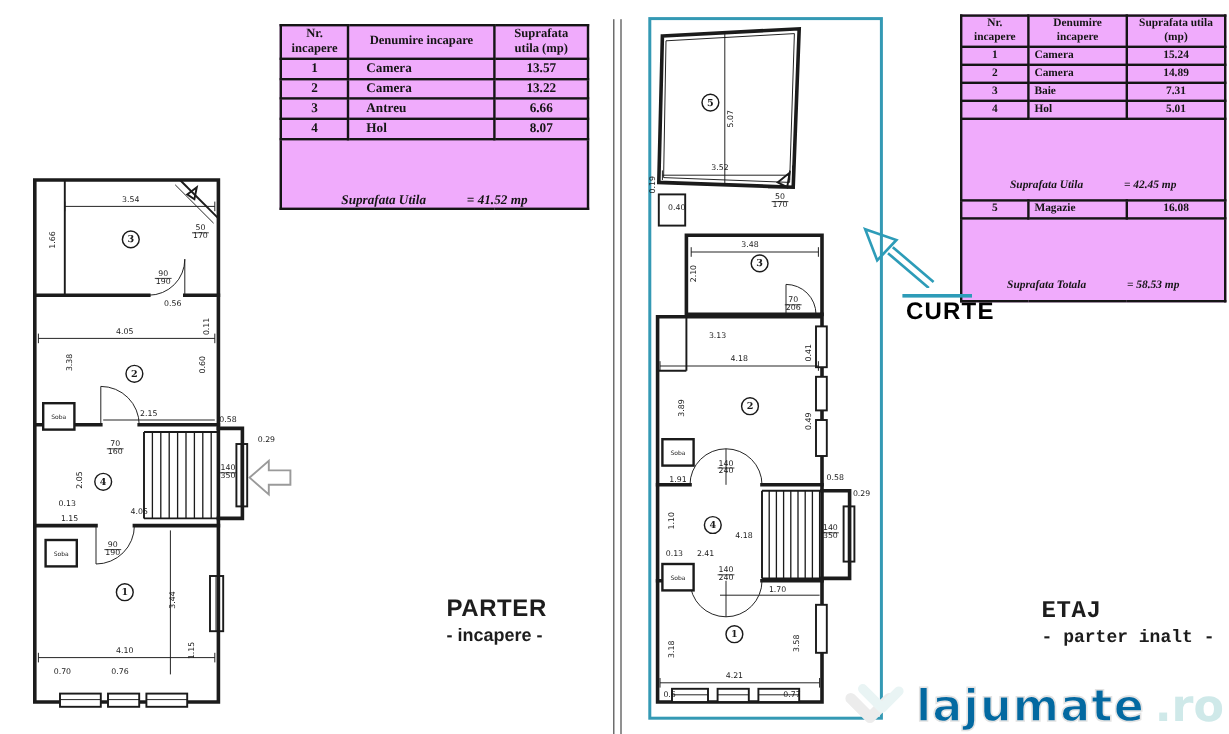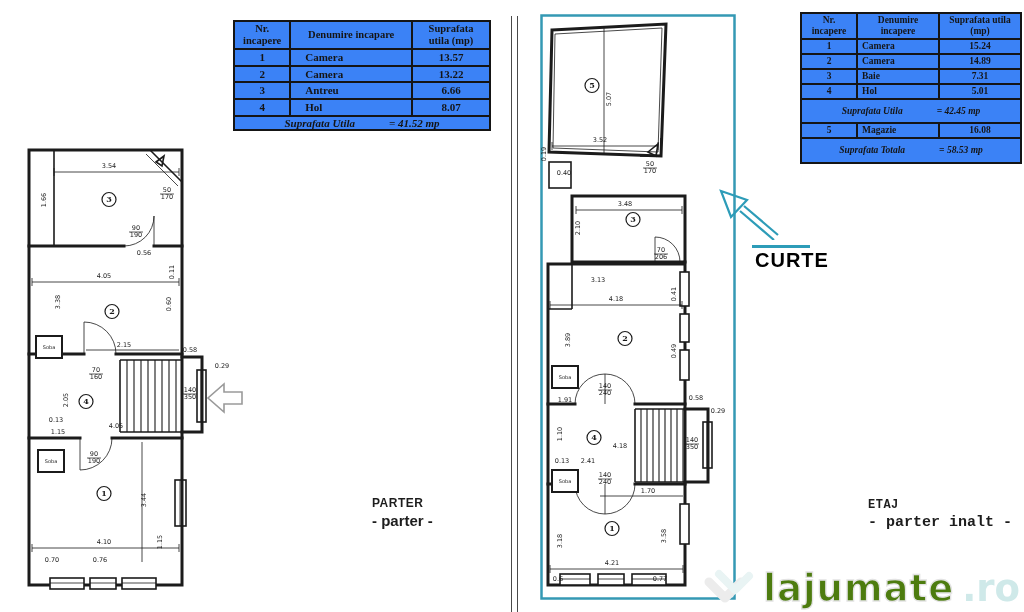--- a/index.html
+++ b/index.html
@@ -1,70 +1,70 @@
 <!DOCTYPE html>
 <html><head>
 <meta charset="utf-8">
 <style>
   html,body{margin:0;padding:0;background:#fff;}
   #page{position:relative;width:1024px;height:612px;background:#ffffff;overflow:hidden;
         font-family:"Liberation Sans",sans-serif;}
 
   
-  .scan-table{position:absolute;border-collapse:collapse;background:#3b82f6;
+  .scan-table{position:absolute;border-collapse:collapse;background:#f0abfc;
               font-family:"Liberation Serif",serif;font-weight:bold;color:#151515;}
   .scan-table th,.scan-table td{border:2px solid #151515;padding:1px 5px;line-height:1.15;}
   .scan-table th{font-size:10.5px;text-align:center;}
   .scan-table td{font-size:11px;}
   .scan-table td:first-child{text-align:center;width:46px;}
   .scan-table td:nth-child(2){text-align:left;padding-left:14px;}
   .scan-table td:nth-child(3){text-align:center;width:72px;margin-left:48px;}
   #table-parter{left:233px;top:20px;width:258px;}
   #table-parter th:nth-child(2){width:128px;}
   #table-etaj{left:800px;top:12px;width:222px;}
   #table-etaj th,#table-etaj td{font-size:9.5px;padding:1px 4px;}
   tr.total td{font-style:italic;padding:0 10px;}
-  tr.total td span{display:inline-block;}
+  tr.total td span{display:inline-block;margin-top:44px;}
   tr.total td span+span{margin-left:34px;}
   #table-etaj tr.total td{padding:6px 8px;}
 
   
   .plan{position:absolute;}
   .w{fill:none;stroke:#1b1b1b;stroke-width:3;stroke-linecap:square;}
   .w2{fill:none;stroke:#1b1b1b;stroke-width:1.6;}
   .thin{fill:none;stroke:#1b1b1b;stroke-width:0.8;}
   .hatch{fill:none;stroke:#1b1b1b;stroke-width:1.1;}
   .dl{font:6.5px "DejaVu Sans",sans-serif;fill:#1b1b1b;text-anchor:middle;}
   .rt{font:bold 8px "DejaVu Serif",serif;fill:#1b1b1b;text-anchor:middle;}
   .st{font:5px "DejaVu Sans",sans-serif;fill:#1b1b1b;text-anchor:middle;}
   .rm{fill:#fff;stroke:#1b1b1b;stroke-width:1.2;}
   .sb{fill:#fff;stroke:#1b1b1b;stroke-width:2;}
   .fl{stroke:#1b1b1b;stroke-width:0.7;}
   .blue{fill:none;stroke-width:2.5;}
   .ga{fill:#fff;stroke:#9a9a9a;stroke-width:1.6;}
 
   
   .caption{position:absolute;color:#1d1d1d;font-weight:bold;}
-  .caption .t1{font-size:12px;letter-spacing:.5px;}
+  .caption .t1{font-size:20px;letter-spacing:.5px;}
   .caption .t2{font-size:15px;margin-top:2px;}
   #caption-parter{left:372px;top:496px;}
   #caption-etaj{left:868px;top:498px;font-family:Liberation Mono, monospace;}
 
   #curte-label{position:absolute;left:755px;top:249px;font-weight:bold;font-size:20px;
                letter-spacing:1px;color:#000000;}
   #curte-overline{position:absolute;left:752px;top:245px;width:58px;height:3px;}
 
   
   #divider{position:absolute;left:511px;top:16px;width:5px;height:596px;
            border-left:1px solid #4a4a4a;border-right:1px solid #4a4a4a;}
 
   
   #watermark{position:absolute;right:4px;bottom:2px;display:flex;align-items:center;gap:8px;}
   #watermark .brand{font-family:"DejaVu Sans",sans-serif;font-weight:bold;font-size:37px;
-        color:#4d7c0f;-webkit-text-stroke:1.3px #e3e3e3;letter-spacing:1px;}
+        color:#0369a1;-webkit-text-stroke:1.3px #e3e3e3;letter-spacing:1px;}
   #watermark .tld{font-family:"DejaVu Sans",sans-serif;font-weight:bold;font-size:37px;
         color:#cfe9e9;}
 </style>
 </head>
 <body>
 
 <div id="page">
 
   <table class="scan-table" id="table-parter">
     <thead>
@@ -472,21 +472,21 @@
     <g stroke="#2d9cb8" fill="none" stroke-width="2.2">
       <path d="M40,31 L74,60 M44,26 L78,55"></path>
       <polygon points="21,11 47,20 31,37"></polygon>
     </g>
   </svg>
   <div id="curte-overline" style="background:#2d9cb8"></div>
   <div id="curte-label">CURTE</div>
 
   <div class="caption" id="caption-parter">
     <div class="t1">PARTER</div>
-    <div class="t2">- parter -</div>
+    <div class="t2">- incapere -</div>
   </div>
   <div class="caption" id="caption-etaj">
     <div class="t1">ETAJ</div>
     <div class="t2">- parter inalt -</div>
   </div>
 
   <div id="watermark">
     <svg width="52" height="44" viewBox="0 0 52 44">
       <path d="M6,16 L22,32 L38,16" fill="none" stroke="#ececec" stroke-width="9" stroke-linecap="round" stroke-linejoin="round"></path>
       <path d="M16,8 L32,24 L46,10" fill="none" stroke="#e9f4f4" stroke-width="8" stroke-linecap="round" stroke-linejoin="round"></path>

